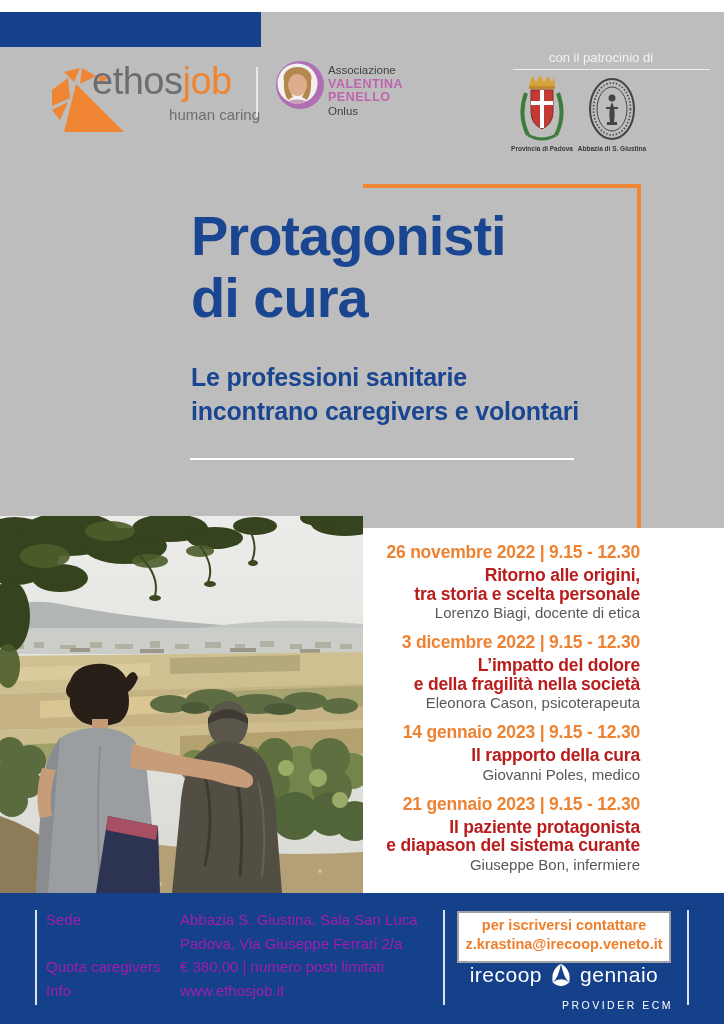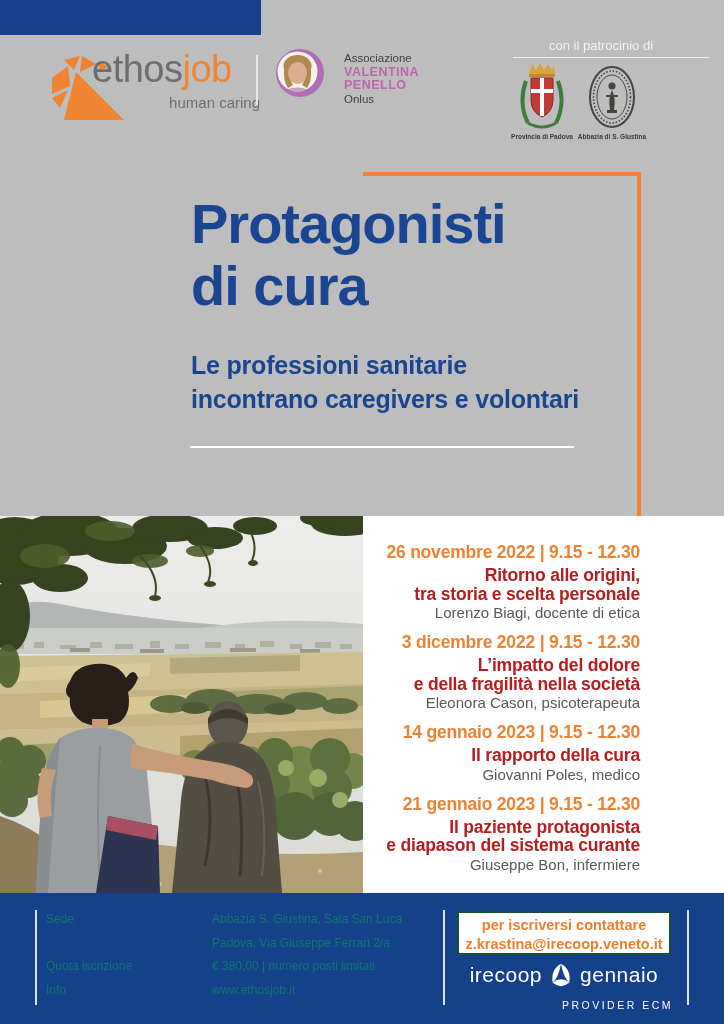--- a/index.html
+++ b/index.html
@@ -1,29 +1,29 @@
 <!DOCTYPE html>
 <html><head>
 <meta charset="utf-8">
 <style>
   html,body{margin:0;padding:0;background:#9a9a9a;}
   .page{position:relative;width:724px;height:1024px;margin:0 auto;background:#ffffff;
         font-family:"Liberation Sans",sans-serif;overflow:hidden;}
   .abs{position:absolute;}
 
   
-  .header{left:0;top:0;width:724px;height:516px;background:#bdbdbd;}
+  .header{left:0;top:12px;width:724px;height:516px;background:#bdbdbd;}
   .topbar{left:0;top:0;width:261px;height:35px;background:#16408b;}
 
   .ethos-word{left:92px;top:48px;font-size:38px;color:#6d6e71;letter-spacing:-0.5px;}
   .ethos-word .job{color:#ef8532;}
   .ethos-tag{left:92px;top:94px;width:168px;text-align:right;font-size:15px;color:#6d6e71;}
   .logo-divider{left:256px;top:55px;width:2px;height:50px;background:#e8e8e8;}
 
-  .avp-text{left:328px;top:52px;line-height:13.5px;margin-left:16px;}
+  .avp-text{left:328px;top:52px;line-height:13.5px;}
   .avp-text .sm{font-size:11.5px;color:#414042;}
   .avp-text .pink{font-size:12.5px;font-weight:bold;color:#bf64ae;letter-spacing:0.5px;}
 
   .patron-caption{left:513px;top:38px;font-size:13px;color:#f2f2f2;margin-left:36px;}
   .patron-rule{left:513px;top:57px;width:197px;height:1px;background:rgba(255,255,255,0.75);}
   .crest-label{top:133px;font-size:6.5px;font-weight:bold;color:#3a3a3a;text-align:center;}
 
   .bracket-h{left:363px;top:172px;width:278px;height:4px;background:#ef8532;}
   .bracket-v{left:637px;top:172px;width:4px;height:344px;background:#ef8532;}
 
@@ -40,24 +40,24 @@
   .entry{margin-bottom:9px;}
   .entry .date{font-size:17.5px;font-weight:bold;color:#ee8233;line-height:22px;
                letter-spacing:-0.2px;margin-bottom:3px;}
   .entry .t{font-size:17.5px;font-weight:bold;color:#b91c1c;line-height:18.5px;letter-spacing:-0.2px;}
   .entry .sp{font-size:15px;color:#59595b;line-height:18px;margin-top:1px;}
 
   
   .footer{left:0;top:893px;width:724px;height:131px;background:#15408a;}
   .vline{position:absolute;width:2px;height:95px;top:910px;background:rgba(255,255,255,0.85);}
   .frows{left:46px;top:908px;width:400px;}
-  .f-row{display:flex;line-height:23.5px;font-size:12px;color:#0f766e;gap:32px;}
+  .f-row{display:flex;line-height:23.5px;font-size:15px;color:#a21caf;}
   .f-label{width:134px;flex:none;}
-  .contact-box{left:457px;top:911px;width:214px;height:44px;background:#ffffff;
-               border:2px solid #14532d;box-sizing:border-box;text-align:center;
+  .contact-box{left:457px;top:911px;width:214px;height:52px;background:#ffffff;
+               border:2px solid #a3a3a3;box-sizing:border-box;text-align:center;
                font-size:14.5px;font-weight:bold;color:#ee7f2d;line-height:19px;padding-top:3px;}
   .provider-row{left:455px;top:962px;width:218px;display:flex;align-items:center;
                 justify-content:center;gap:5px;color:#ffffff;font-size:21px;letter-spacing:0.5px;}
   .provider-sub{left:455px;top:999px;width:218px;text-align:right;font-size:10.5px;
                 font-weight:normal;letter-spacing:2.5px;color:#ffffff;}
 </style>
 </head>
 <body>
 
 <div class="page">
@@ -331,21 +331,21 @@
   <div class="abs frows">
     <div class="f-row">
       <div class="f-label">Sede</div>
       <div class="f-value">Abbazia S. Giustina, Sala San Luca</div>
     </div>
     <div class="f-row">
       <div class="f-label"></div>
       <div class="f-value">Padova, Via Giuseppe Ferrari 2/a</div>
     </div>
     <div class="f-row">
-      <div class="f-label">Quota iscrizione</div>
+      <div class="f-label">Quota caregivers</div>
       <div class="f-value">€ 380,00  |  numero posti limitati</div>
     </div>
     <div class="f-row">
       <div class="f-label">Info</div>
       <div class="f-value website-link">www.ethosjob.it</div>
     </div>
   </div>
 
   <div class="abs contact-box">
     <div>per iscriversi contattare</div>

